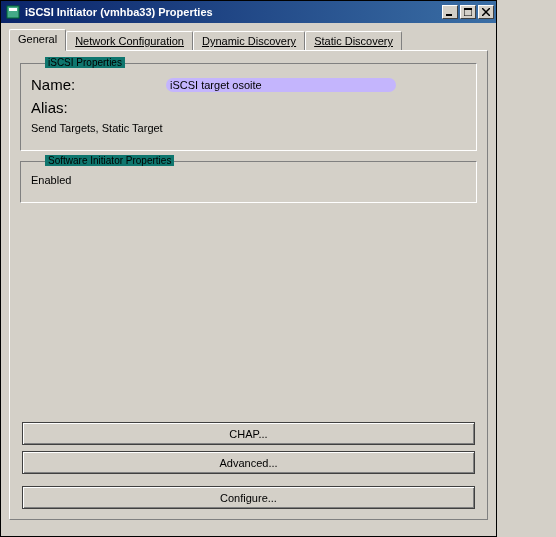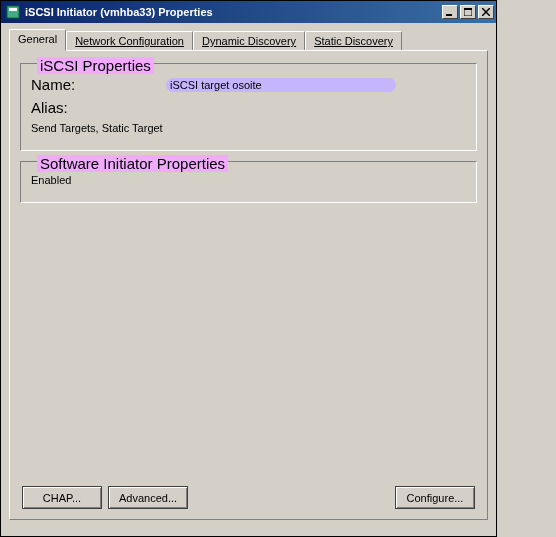--- a/index.html
+++ b/index.html
@@ -106,24 +106,24 @@
       border: 1px solid #808080;
       border-right-color: #fff;
       border-bottom-color: #fff;
       position: relative;
       padding: 12px 10px 10px 10px;
       margin-bottom: 10px;
     }
     .legend {
       position: absolute;
       top: -7px;
-      left: 16px;
-      background: #f0abfc;
+      left: 24px;
+      background: #0f766e;
       padding: 0 3px;
-      font-size: 15px;
+      font-size: 10px;
     }
     .field-row {
       display: flex;
       margin-bottom: 6px;
       align-items: center;
     }
     .field-label {
       width: 135px;
       font-size: 15px;
     }
@@ -137,20 +137,21 @@
       border-radius: 8px;
       display: inline-block;
       flex: none;
       min-width: 230px;
     }
     .spacer { flex: 1; }
     .button-row {
       display: flex;
       gap: 6px;
       padding: 0 2px;
+      flex-direction: column;
     }
     .btn {
       min-width: 80px;
       height: 23px;
       background: #d4d0c8;
       border: 1px solid #404040;
       box-shadow: inset 1px 1px 0 #fff, inset -1px -1px 0 #808080;
       font-size: 11px;
       font-family: inherit;
       cursor: pointer;

